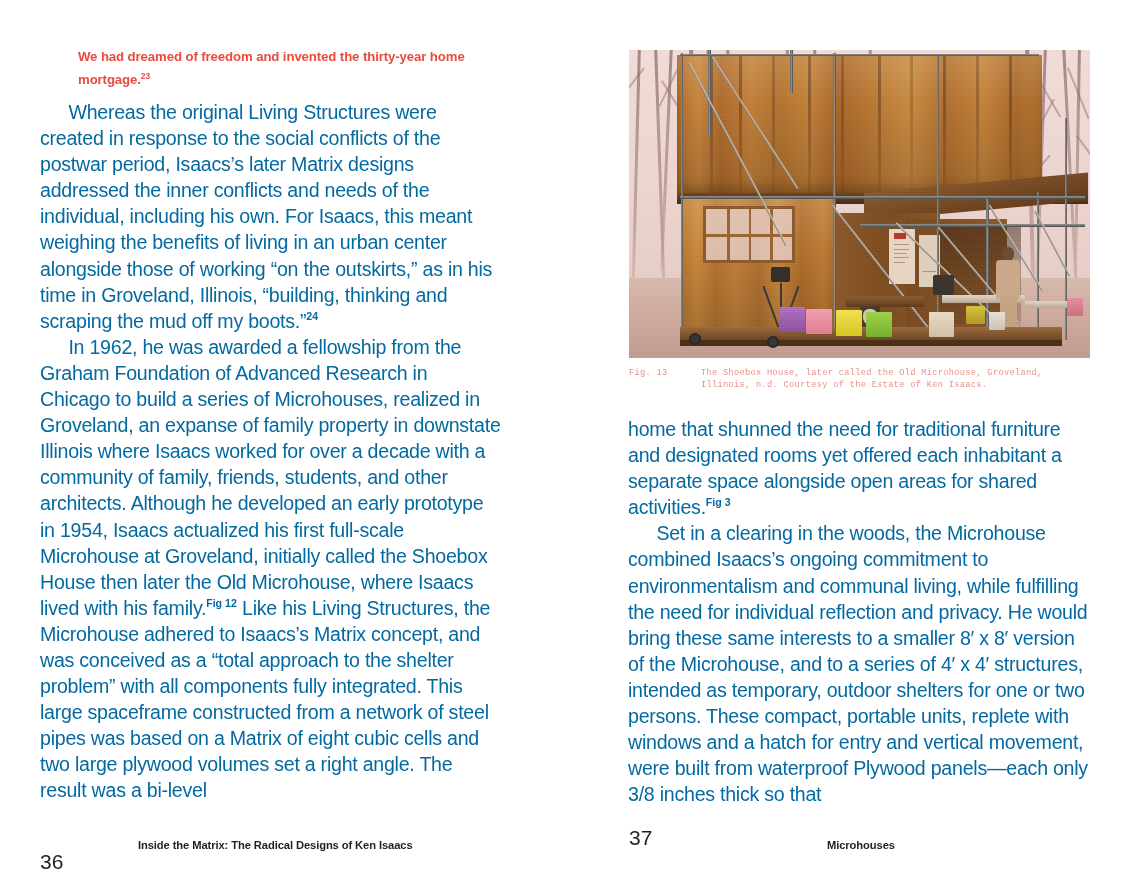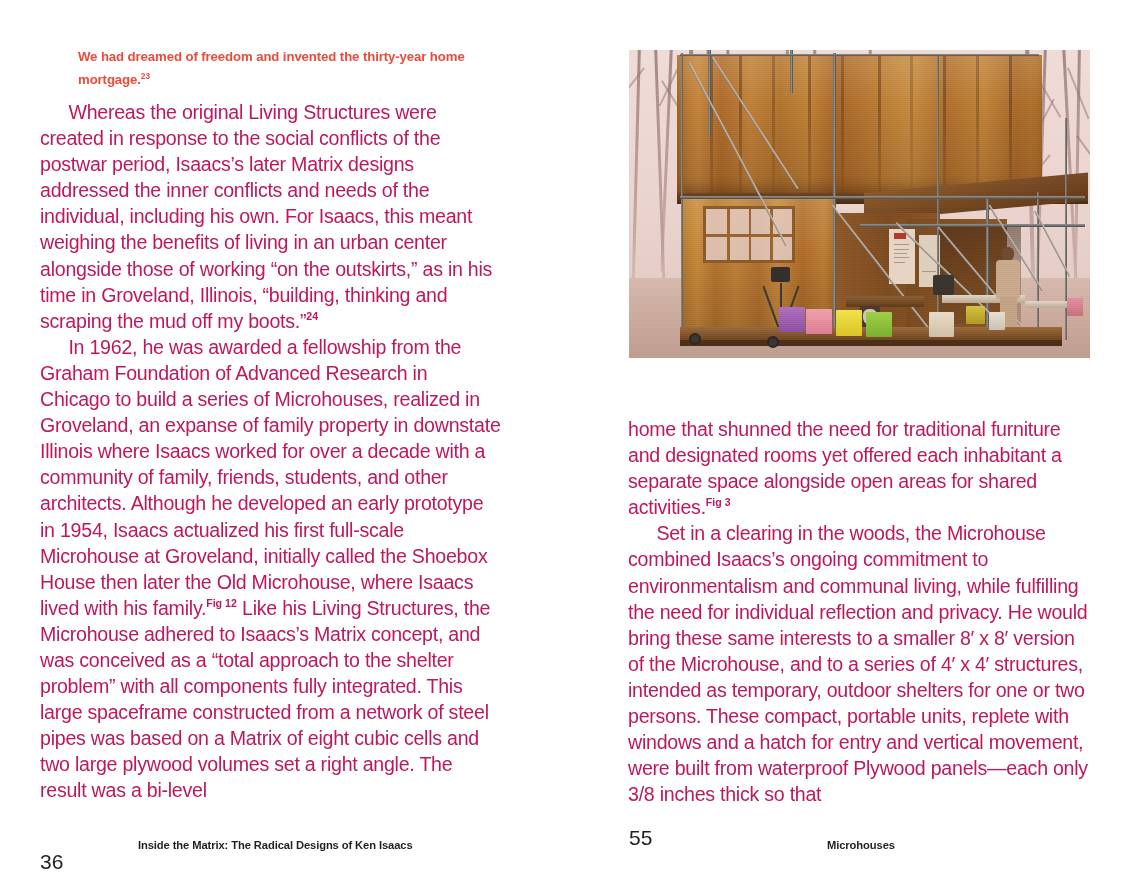--- a/index.html
+++ b/index.html
@@ -48,21 +48,21 @@
     vertical-align: super;
     line-height: 0;
     font-weight: 700;
   }
 
   .body-col {
     position: absolute;
     font-size: 19.6px;
     line-height: 26.1px;
     letter-spacing: -0.25px;
-    color: #be185d;
+    color: #0369a1;
     text-align: left;
   }
   .body-col p {
     margin: 0;
   }
   .body-col p.indent {
     text-indent: 1.45em;
   }
   .body-col sup {
     font-size: 10.6px;
@@ -550,22 +550,23 @@
       <div class="crate" style="left:78%;   top:85%;   height:6%; width:3.6%; background:linear-gradient(to bottom,#e6e0d2,#cbc3b1);"></div>
       <div class="crate" style="left:95%; top:80.5%; height:6%; width:3.4%; background:linear-gradient(to bottom,#e58fa0,#c9707f);"></div>
 
       <div class="wheel" style="left:13%; top:92%;"></div>
       <div class="wheel" style="left:30%; top:93%;"></div>
 
       <div class="grain"></div>
     </div>
   </div>
 
+  <div class="caption"><span class="cap-label">Fig. 13</span><span class="cap-text"><span>The Shoebox House, later called the Old Microhouse, Groveland,</span><br><span>Illinois, n.d. Courtesy of the Estate of Ken Isaacs.</span></span></div>
 
   <div class="body-col" id="right-body">
     <p><span>home that shunned the need for traditional furniture and designated rooms yet offered each inhabitant a separate space alongside open areas for shared activities.</span><sup>Fig 3</sup></p>
     <p class="indent"><span>Set in a clearing in the woods, the Microhouse combined Isaacs’s ongoing commitment to environmentalism and communal living, while fulfilling the need for individual reflection and privacy. He would bring these same interests to a smaller 8′ x 8′ version of the Microhouse, and to a series of 4′ x 4′ structures, intended as temporary, outdoor shelters for one or two persons. These compact, portable units, replete with windows and a hatch for entry and vertical movement, were built from waterproof Plywood panels—each only 3/8 inches thick so that</span></p>
   </div>
 
-  <div class="folio" id="folio-right">55</div>
+  <div class="folio" id="folio-right">37</div>
   <div class="running-head" id="runhead-right">Microhouses</div>
 
 </div>
 
 </body></html>

